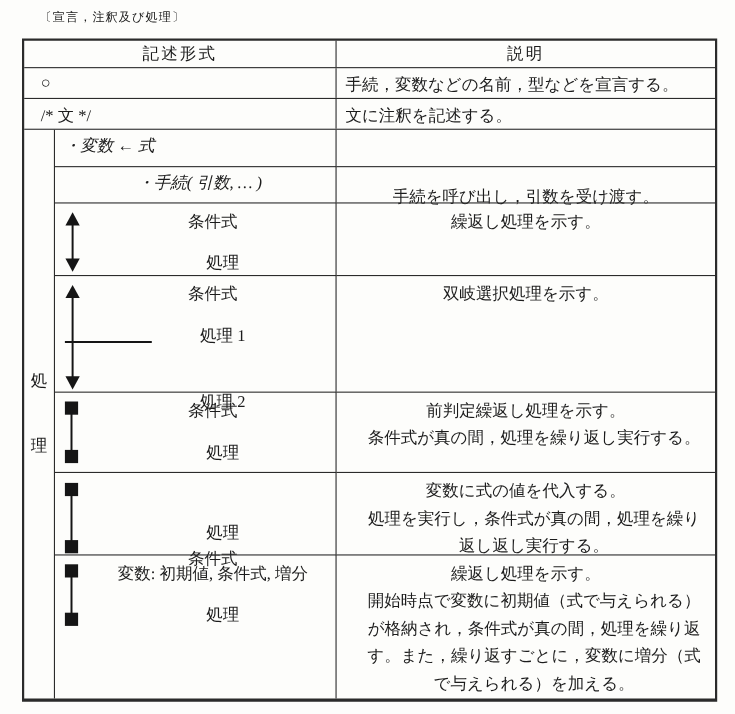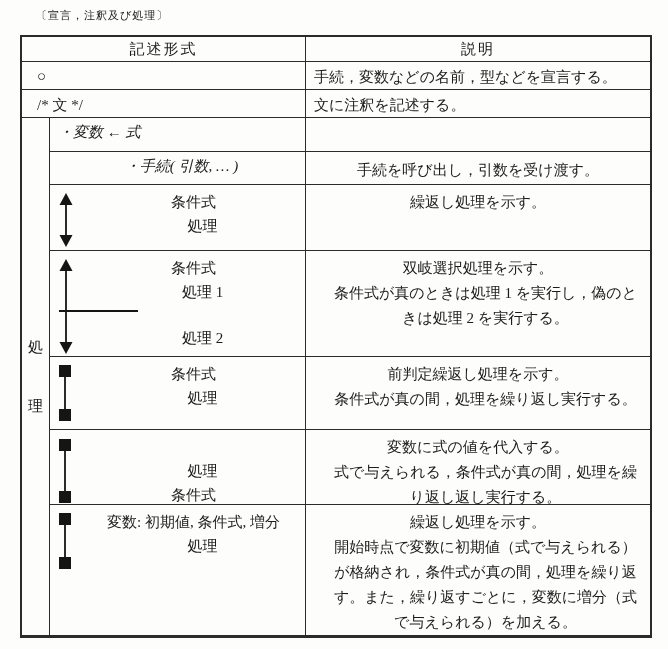--- a/index.html
+++ b/index.html
@@ -56,21 +56,21 @@
     gap: 44px;
   }
   .plabel-char { line-height: 1; }
   .p-fmt { grid-column: 2; border-right: 1.6px solid #2b2b2b; position: relative; }
   .p-desc { grid-column: 3; padding: 5px 8px 0 8px; line-height: 25px; }
   .bt { border-top: 1.6px solid #2b2b2b; text-align: center; }
   .p-fmt.simple { padding: 5px 0 0 8px; font-style: italic; }
   .sym-svg { position: absolute; left: 8px; top: 7px; }
   .sym-txt { margin-left: 32px; padding-top: 5px; line-height: 24px; }
   .fl { height: 24px; white-space: nowrap; }
-  .fl.ind { padding-left: 18px; }
+  .fl.ind { padding-left: 18px; margin-top: 14px; }
   .fl.sp-branch { height: 22px; }
   .d-title { white-space: nowrap; }
   .d-body { margin-left: 15px; }
   svg .ink { fill: #151515; }
   svg .stk { stroke: #151515; stroke-width: 1.8px; }
 </style>
 </head>
 <body>
 
 <div class="page-title">〔宣言，注釈及び処理〕</div>
@@ -95,21 +95,21 @@
   <div class="process-section">
 
     <div class="process-label-cell">
       <span class="plabel-char">処</span>
       <span class="plabel-char">理</span>
     </div>
 
     <div class="p-fmt simple" style="grid-row:1">・変数 ← 式</div>
 
     <div class="p-fmt simple bt" style="grid-row:2">・手続( 引数, … )</div>
-    <div class="p-desc bt" style="grid-row:2;padding-top:6px">手続を呼び出し，引数を受け渡す。</div>
+    <div class="p-desc bt" style="grid-row:2;padding-top:16px">手続を呼び出し，引数を受け渡す。</div>
 
     <div class="p-fmt bt" style="grid-row:3">
       <svg class="sym-svg" width="16" height="56" viewBox="0 0 16 56">
         <polygon class="ink" points="8,1 14.5,13 1.5,13"></polygon>
         <line class="stk" x1="8" y1="11" x2="8" y2="45"></line>
         <polygon class="ink" points="8,55 14.5,43 1.5,43"></polygon>
       </svg>
       <div class="sym-txt">
         <div class="fl">条件式</div>
         <div class="fl ind">処理</div>
@@ -128,21 +128,20 @@
       </svg>
       <div class="sym-txt">
         <div class="fl">条件式</div>
         <div class="fl ind">処理 1</div>
         <div class="fl sp-branch"></div>
         <div class="fl ind">処理 2</div>
       </div>
     </div>
     <div class="p-desc bt" style="grid-row:4">
       <div class="d-title">双岐選択処理を示す。</div>
-      <div class="d-body">条件式が真のときは処理 1 を実行し，偽のときは処理 2 を実行する。</div>
     </div>
 
     <div class="p-fmt bt" style="grid-row:5">
       <svg class="sym-svg" width="14" height="58" viewBox="0 0 14 58">
         <rect class="ink" x="1" y="1" width="12" height="12"></rect>
         <line class="stk" x1="7" y1="7" x2="7" y2="51"></line>
         <rect class="ink" x="1" y="45" width="12" height="12"></rect>
       </svg>
       <div class="sym-txt">
         <div class="fl">条件式</div>
@@ -161,21 +160,21 @@
         <rect class="ink" x="1" y="54" width="12" height="12"></rect>
       </svg>
       <div class="sym-txt">
         <div class="fl"></div>
         <div class="fl ind">処理</div>
         <div class="fl">条件式</div>
       </div>
     </div>
     <div class="p-desc bt" style="grid-row:6">
       <div class="d-title">変数に式の値を代入する。</div>
-      <div class="d-body">式で与えられる，条件式が真の間，処理を繰り返し返し実行する。</div>
+      <div class="d-body">処理を実行し，条件式が真の間，処理を繰り返し返し実行する。</div>
     </div>
 
     <div class="p-fmt bt" style="grid-row:7">
       <svg class="sym-svg" width="14" height="58" viewBox="0 0 14 58">
         <rect class="ink" x="1" y="1" width="12" height="12"></rect>
         <line class="stk" x1="7" y1="7" x2="7" y2="51"></line>
         <rect class="ink" x="1" y="45" width="12" height="12"></rect>
       </svg>
       <div class="sym-txt">
         <div class="fl">変数: 初期値, 条件式, 増分</div>

